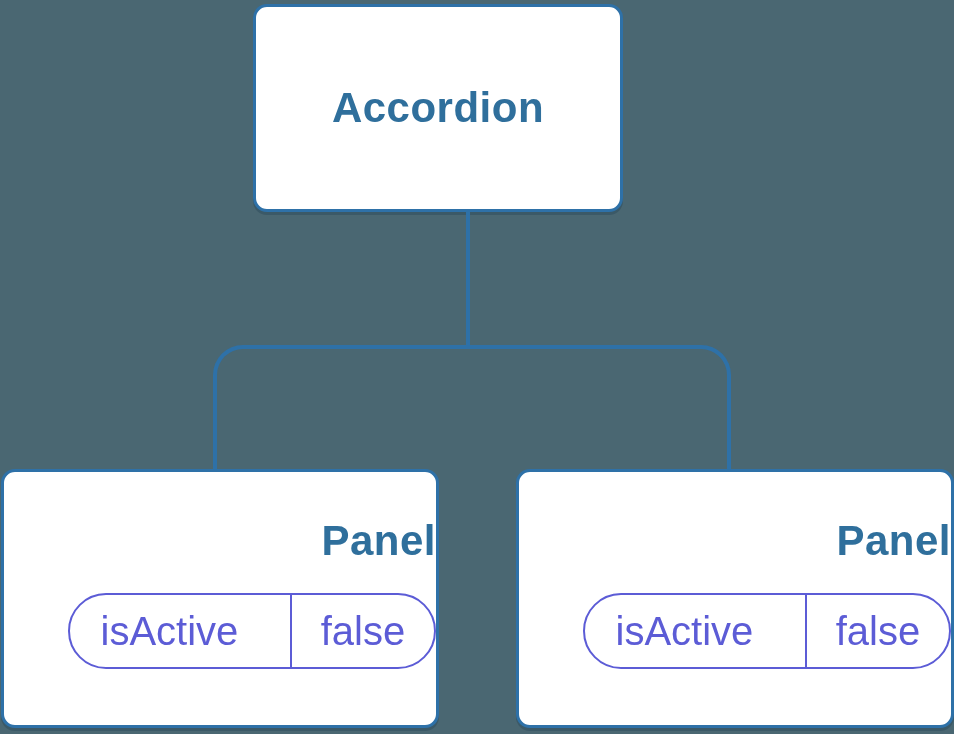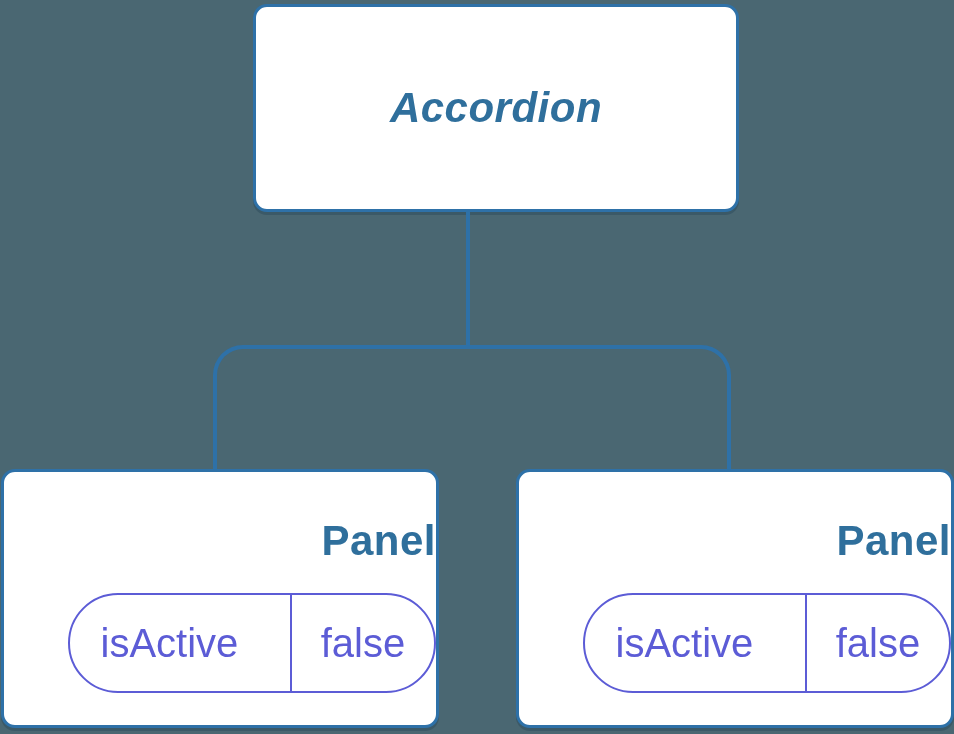--- a/index.html
+++ b/index.html
@@ -26,22 +26,22 @@
   .node {
     position: absolute;
     background: var(--node-background);
     border: 3px solid var(--node-border);
     border-radius: 14px;
     box-shadow: 0 3px 0 rgba(15, 48, 73, 0.25);
   }
 
   .accordion-node {
     left: 253px; top: 4px;
-    width: 486px; height: 208px;
-    display: flex; align-items: center; justify-content: center; font-style: italic;
+    width: 370px; height: 208px;
+    display: flex; align-items: center; justify-content: center;
   }
 
   .node-title {
     color: var(--title-text);
     font-size: 42px;
     font-weight: 600;
     line-height: 1;
     letter-spacing: 0.5px;
   }
 
@@ -71,21 +71,21 @@
     width: 438px; height: 259px;
     display: flex; flex-direction: column; align-items: flex-end;
     padding-top: 48px;
   }
   .panel-left  { left: 1px; }
   .panel-right { left: 516px; }
 
   .panel-title { margin-bottom: 31px; }
 
   .pill {
-    width: 368px; height: 100px;
+    width: 368px; height: 76px;
     border: 2.5px solid var(--state-pill);
     border-radius: 50px;
     display: flex;
     overflow: hidden;
     background: var(--node-background);
     gap: 21px;
   }
   .pill-cell {
     display: flex; align-items: center; justify-content: center;
     color: var(--state-pill);

